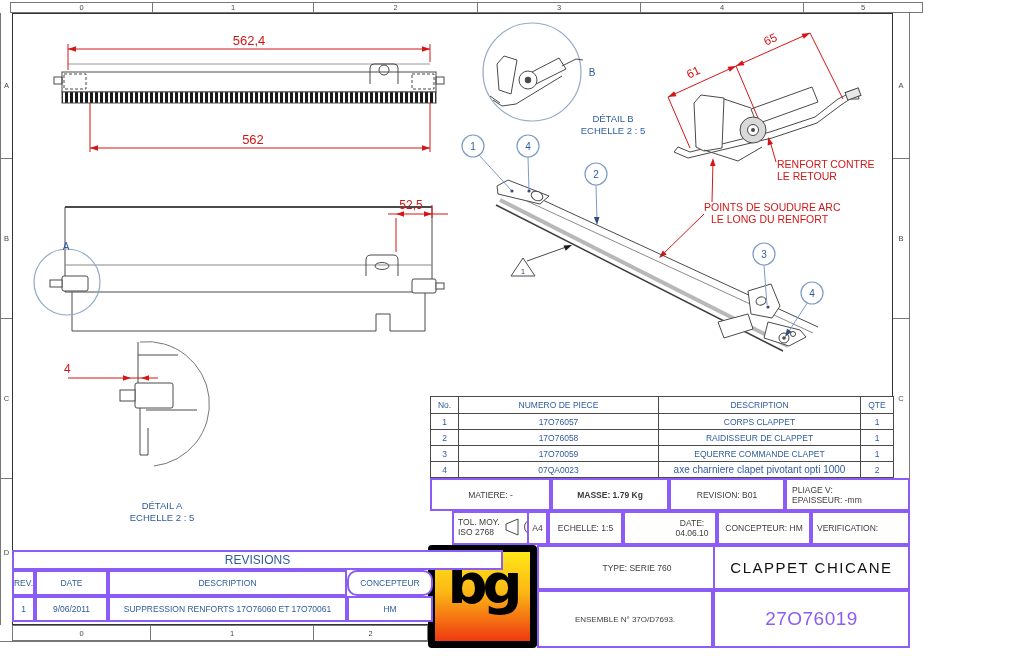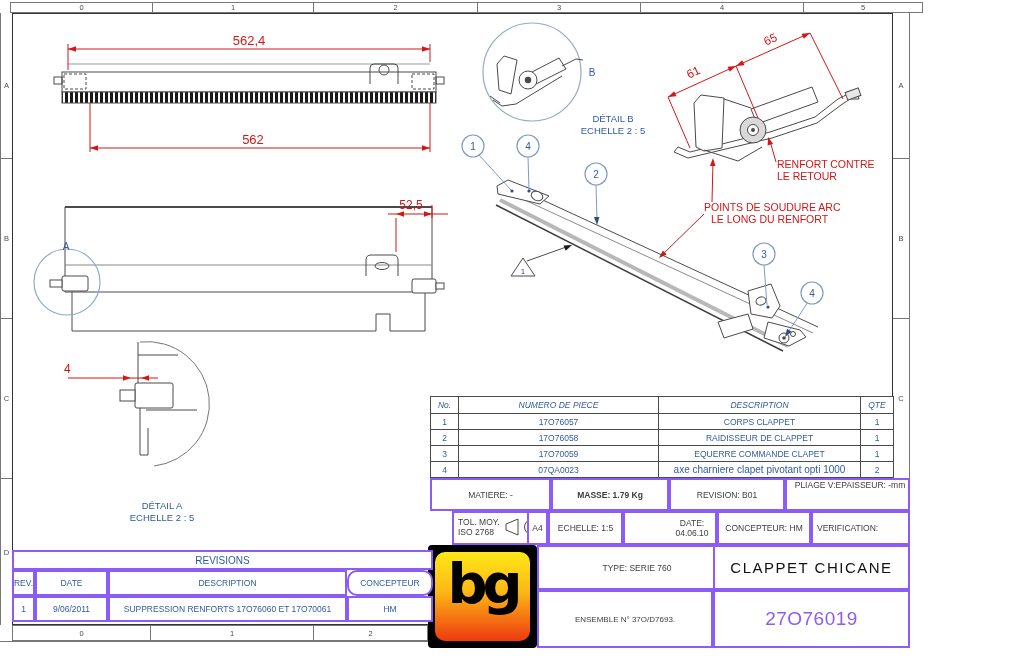--- a/index.html
+++ b/index.html
@@ -9,21 +9,21 @@
   .band{position:absolute;display:flex;color:#4a4a4a;font-size:7.5px;}
   .band .bc{display:flex;align-items:center;justify-content:center;box-sizing:border-box;}
   .vband{flex-direction:column;}
   
   .tbc{position:absolute;border:2px solid #8b5cf6;box-sizing:border-box;background:#fff;
        display:flex;align-items:center;justify-content:center;font-size:8.5px;color:#3c3c3c;text-align:center;}
   .blue{color:#2f5b9d;}
   table.pt{position:absolute;border-collapse:collapse;table-layout:fixed;background:#fff;}
   table.pt td{border:1px solid #4a4a4a;padding:0;font-size:8.5px;color:#2f5b9d;text-align:center;height:15px;overflow:hidden;white-space:nowrap;}
   .logo{position:absolute;background:#000;border-radius:4px;}
-  .logo-inner{position:absolute;left:7px;top:7px;right:7px;bottom:7px;border-radius:10px;
+  .logo-inner{position:absolute;left:7px;top:7px;right:7px;bottom:7px;border-radius:0;
      background:linear-gradient(180deg,#ffe818 0%,#fcb715 45%,#ee3910 100%);
      display:flex;align-items:center;justify-content:center;
      font-family:"DejaVu Sans",sans-serif;font-weight:bold;font-size:56px;line-height:0.8;
      color:#000;letter-spacing:-5px;padding-bottom:24px;}
   svg text{font-family:"Liberation Sans",sans-serif;}
 </style>
 </head>
 <body>
 
 <div class="band" style="left:10px;top:2px;width:913px;height:11px;border:1px solid #777;box-sizing:border-box;">
@@ -257,21 +257,21 @@
 </svg>
 
 <table class="pt" style="left:430px;top:396px;width:463px;">
   <colgroup>
       <col style="width:28px">
       <col style="width:200px">
       <col style="width:202px">
       <col style="width:33px">
     </colgroup>
   <tbody>
-      <tr style="height:17px;font-style:italic;">
+      <tr style="height:17px;">
     <td>No.</td>
     <td>NUMERO DE PIECE</td>
     <td>DESCRIPTION</td>
     <td>QTE</td>
   </tr>
   <tr>
     <td>1</td>
     <td>17O76057</td>
     <td>CORPS CLAPPET</td>
     <td>1</td>
@@ -293,21 +293,21 @@
     <td>07QA0023</td>
     <td style="font-size:10px;">axe charniere clapet pivotant opti 1000</td>
     <td>2</td>
   </tr>
 </tbody>
   </table>
 
 <div class="tbc" style="left:430px;top:478px;width:121px;height:33px;">MATIERE: -</div>
 <div class="tbc" style="left:551px;top:478px;width:118px;height:33px;font-weight:bold;">MASSE: 1.79 Kg</div>
 <div class="tbc" style="left:669px;top:478px;width:116px;height:33px;">REVISION: B01</div>
-<div class="tbc" style="left:785px;top:478px;width:125px;height:33px;flex-direction:row;align-items:flex-start;justify-content:center;padding-left:5px;text-align:left;">
+<div class="tbc" style="left:785px;top:478px;width:125px;height:33px;flex-direction:column;align-items:flex-start;justify-content:center;padding-left:5px;text-align:left;">
   <span>PLIAGE V:</span>
   <span>EPAISSEUR: -mm</span>
 </div>
 
 <div class="tbc" style="left:452px;top:511px;width:97px;height:34px;justify-content:flex-start;padding-left:4px;text-align:left;">
   <span style="display:inline-block;line-height:1.15;">
     <span>TOL. MOY.</span><br>
     <span>ISO 2768</span>
   </span>
   <svg width="42" height="22" style="margin-left:3px;">
@@ -325,21 +325,21 @@
 
 <div class="tbc" style="left:537px;top:545px;width:200px;height:45px;">TYPE: SERIE 760</div>
 <div class="tbc" style="left:713px;top:545px;width:197px;height:45px;font-size:15px;color:#111;letter-spacing:1.5px;">CLAPPET CHICANE</div>
 <div class="tbc" style="left:537px;top:590px;width:176px;height:58px;font-size:8px;">ENSEMBLE N° 37O/D7693.</div>
 <div class="tbc" style="left:713px;top:590px;width:197px;height:58px;font-size:19px;color:#8b5cf6;letter-spacing:0.5px;">27O76019</div>
 
 <div class="logo" style="left:428px;top:545px;width:109px;height:103px;">
   <div class="logo-inner">bg</div>
 </div>
 
-<div class="tbc blue" style="left:12px;top:550px;width:421px;height:20px;font-size:10px;">REVISIONS</div>
+<div class="tbc blue" style="left:12px;top:550px;width:491px;height:20px;font-size:12px;">REVISIONS</div>
 <div class="tbc blue" style="left:12px;top:570px;width:23px;height:26px;">REV.</div>
 <div class="tbc blue" style="left:35px;top:570px;width:73px;height:26px;">DATE</div>
 <div class="tbc blue" style="left:108px;top:570px;width:239px;height:26px;">DESCRIPTION</div>
 <div class="tbc blue" style="left:347px;top:570px;width:86px;height:26px;border-radius:10px;">CONCEPTEUR</div>
 <div class="tbc blue" style="left:12px;top:596px;width:23px;height:26px;">1</div>
 <div class="tbc blue" style="left:35px;top:596px;width:73px;height:26px;">9/06/2011</div>
 <div class="tbc blue" style="left:108px;top:596px;width:239px;height:26px;">SUPPRESSION RENFORTS  17O76060 ET 17O70061</div>
 <div class="tbc blue" style="left:347px;top:596px;width:86px;height:26px;">HM</div>
 
 </body></html>

